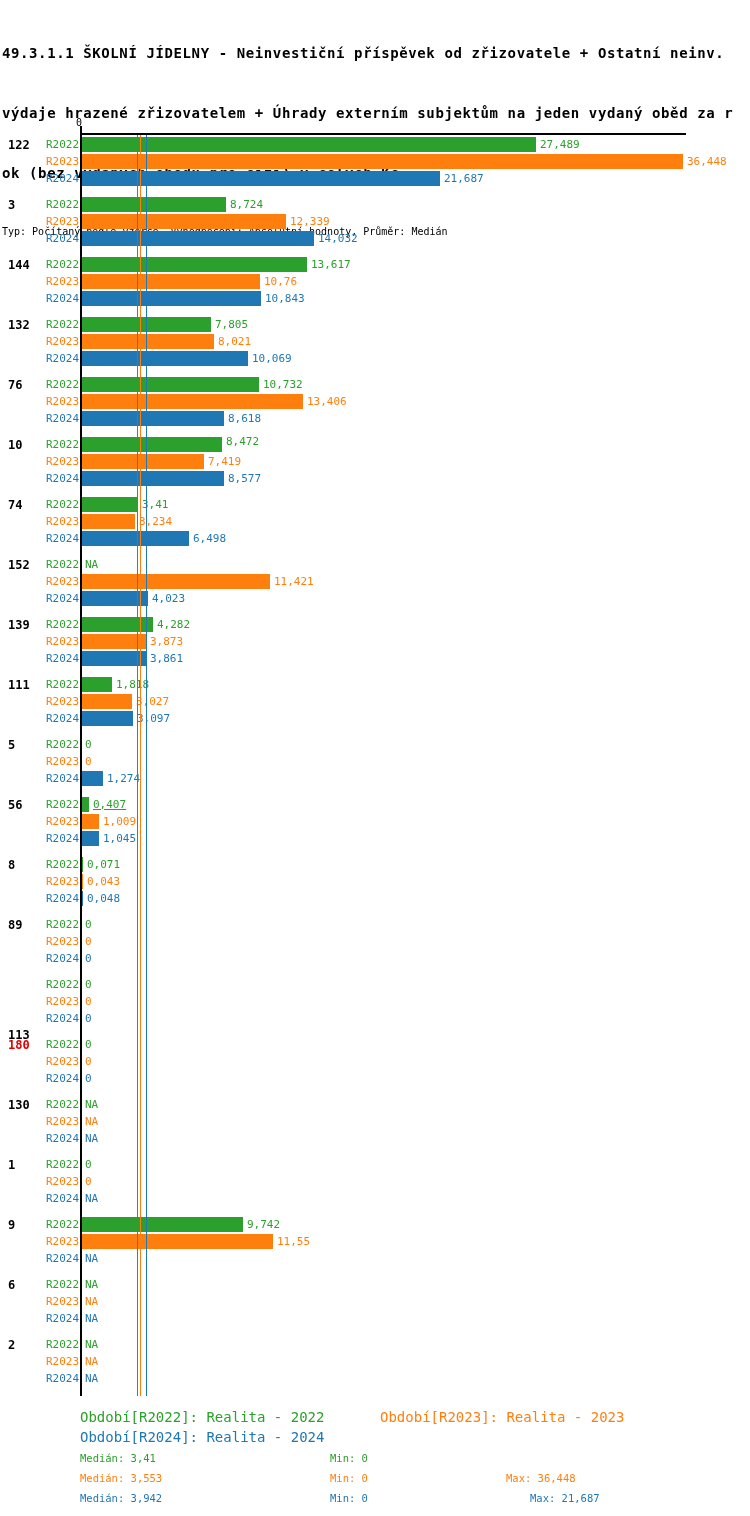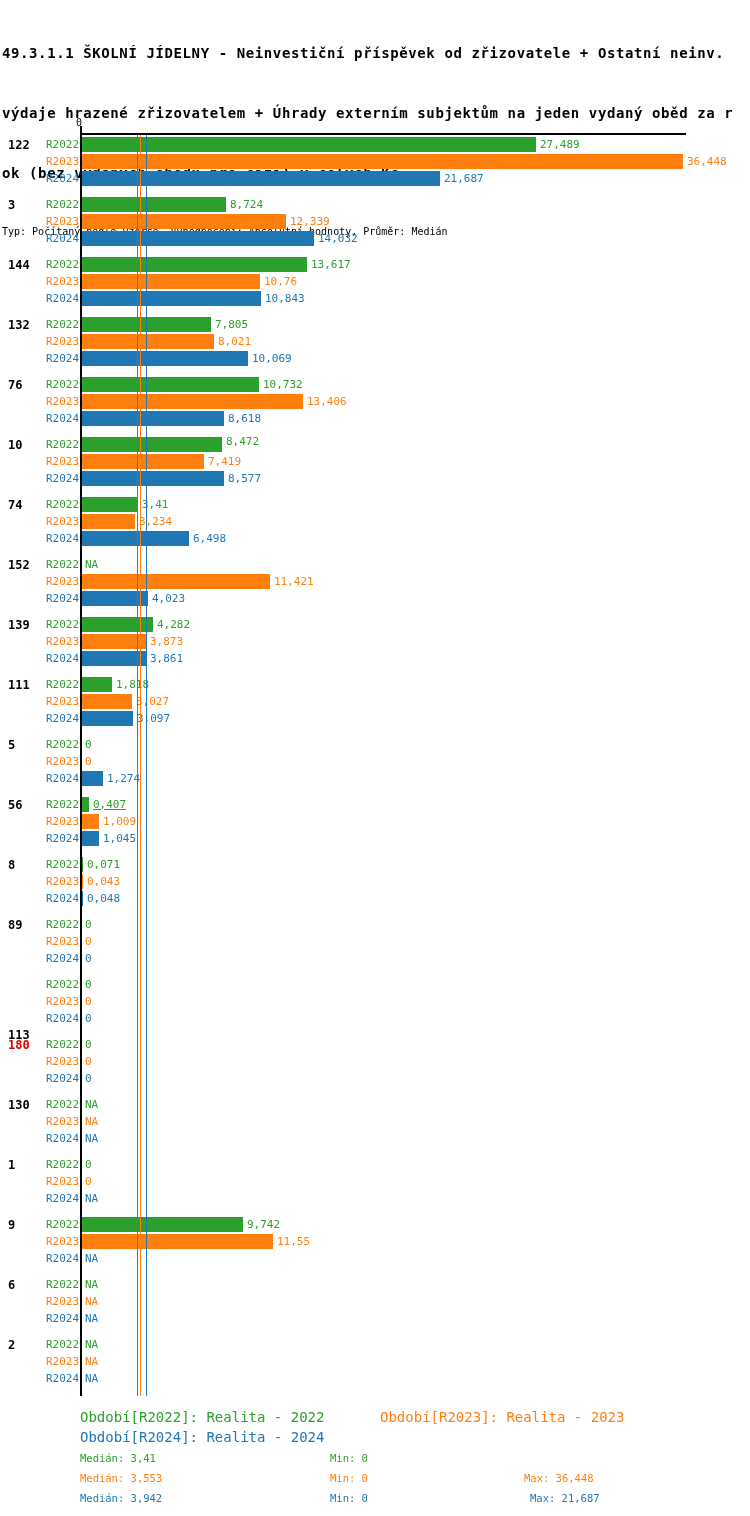--- a/index.html
+++ b/index.html
@@ -241,18 +241,18 @@
   <div class="legend-entry c0" style="left:80px;top:1411px;">Období[R2022]: Realita - 2022</div>
   <div class="legend-entry c1" style="left:380px;top:1411px;">Období[R2023]: Realita - 2023</div>
   <div class="legend-entry c2" style="left:80px;top:1431px;">Období[R2024]: Realita - 2024</div>
 
   <div class="stat-label c0" style="left:80px;top:1452px;">Medián: 3,41</div>
   <div class="stat-label c0" style="left:330px;top:1452px;">Min: 0</div>
   <div class="stat-label c0" style="left:530px;top:1536px;font-weight:bold;">Max: 27,489</div>
 
   <div class="stat-label c1" style="left:80px;top:1472px;">Medián: 3,553</div>
   <div class="stat-label c1" style="left:330px;top:1472px;">Min: 0</div>
-  <div class="stat-label c1" style="left:524px;top:1472px;">Max: 36,448</div>
+  <div class="stat-label c1" style="left:506px;top:1472px;">Max: 36,448</div>
 
   <div class="stat-label c2" style="left:80px;top:1492px;">Medián: 3,942</div>
   <div class="stat-label c2" style="left:330px;top:1492px;">Min: 0</div>
   <div class="stat-label c2" style="left:530px;top:1492px;">Max: 21,687</div>
 </div>
 
 </body></html>

